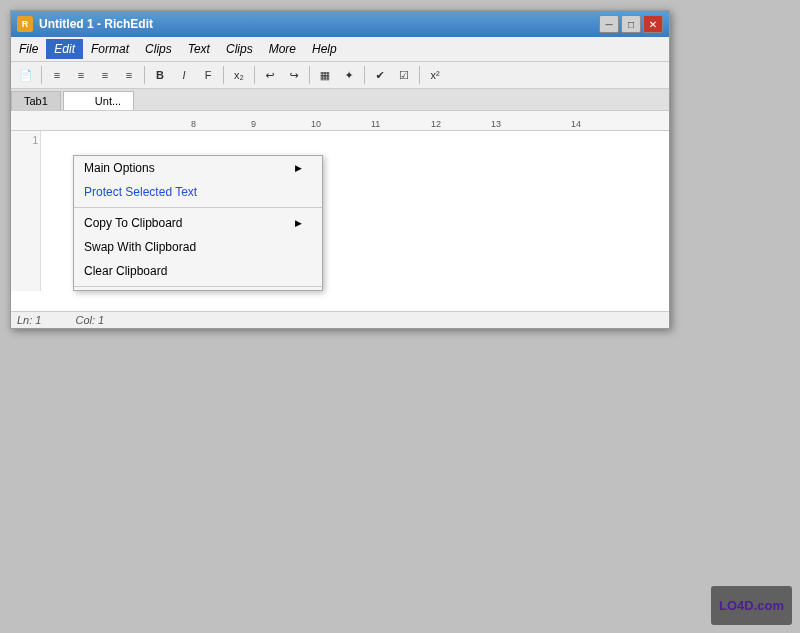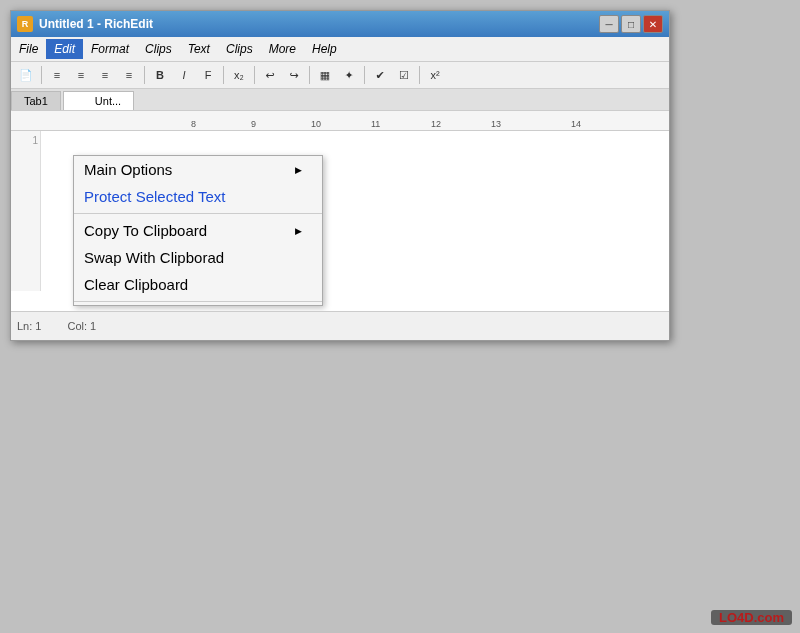--- a/index.html
+++ b/index.html
@@ -168,25 +168,26 @@
       border: 1px solid #bbb;
       border-bottom: none;
       font-size: 11px;
       cursor: pointer;
       margin-right: 2px;
     }
     .tab.active { background: #ffffff; padding-left: 31px; }
     .status-bar {
       background: #f0f0f0;
       border-top: 1px solid #ccc;
-      padding: 8px 6px;
+      padding: 2px 6px;
       font-size: 11px;
       color: #555;
       display: flex;
-      gap: 26px;
+      gap: 34px;
+      font-style: italic;
     }
 
     
     .dropdown-overlay {
       position: absolute;
       top: 0;
       left: 0;
       width: 100%;
       height: 100%;
       pointer-events: none;
@@ -201,21 +202,21 @@
       min-width: 220px;
       pointer-events: all;
     }
 
     .dropdown-item {
       padding: 5px 20px 5px 10px;
       display: flex;
       justify-content: space-between;
       align-items: center;
       cursor: pointer;
-      font-size: 15px;
+      font-size: 12px;
       position: relative;
     }
     .dropdown-item.disabled { color: #1d4ed8; cursor: default; }
     .dropdown-sep {
       height: 1px;
       background: #ccc;
       margin: 3px 0;
     }
     .has-submenu::after {
       content: '▶';
@@ -228,22 +229,22 @@
       top: 44px;
       left: 62px;
       width: 250px;
     }
 
     .watermark {
       position: absolute;
       bottom: 8px;
       right: 8px;
       background: rgba(0,0,0,0.5);
-      color: #b91c1c;
-      padding: 0 8px;
+      color: #4c1d95;
+      padding: 12px 8px;
       border-radius: 3px;
       font-size: 13px;
       font-weight: bold;
     }
   </style>
 </head>
 <body>
 
 <div class="window">
 

